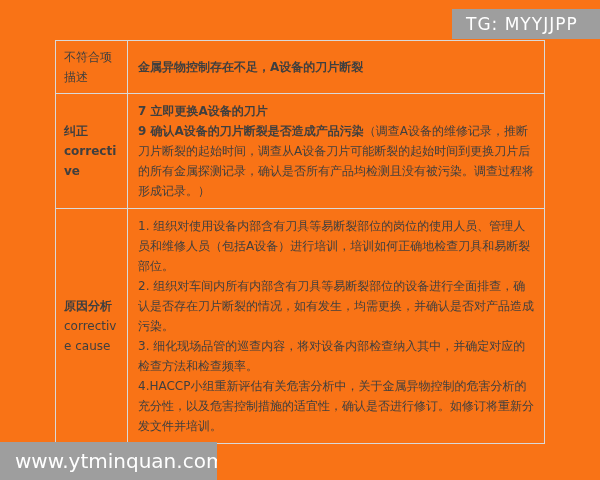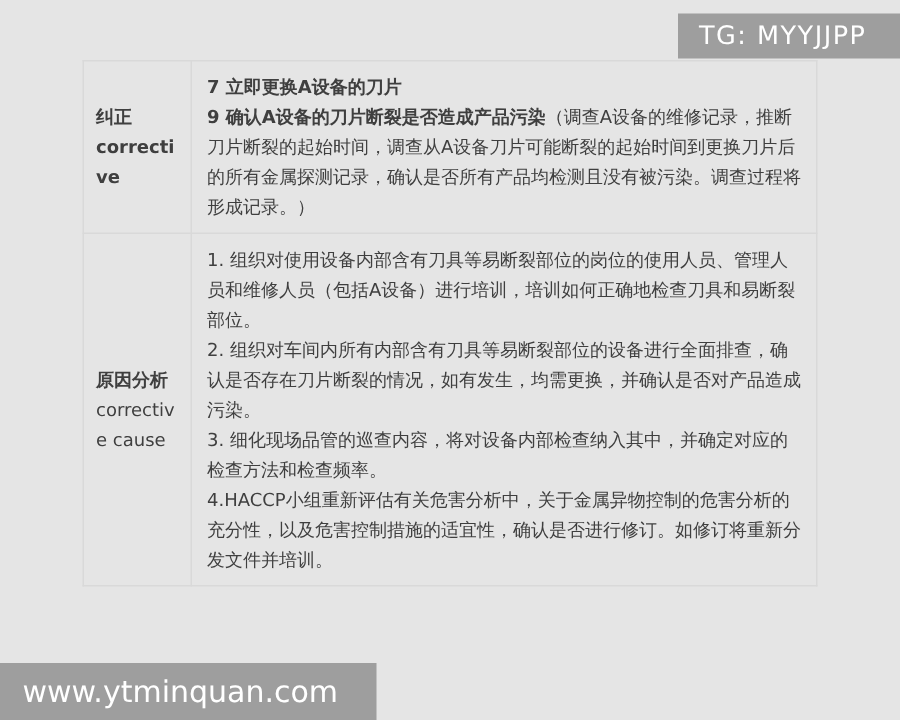--- a/index.html
+++ b/index.html
@@ -9,21 +9,21 @@
     height: 480px;
     background: #ffffff;
     font-family: "DejaVu Sans", "Liberation Sans", sans-serif;
     color: #3f3f3f;
     overflow: hidden;
   }
   .page {
     position: relative;
     width: 600px;
     height: 480px;
-    background: #e5e5e5;
+    background: #f97316;
   }
   .wm {
     position: absolute;
     background: #9e9e9e;
     color: #ffffff;
     z-index: 5;
     white-space: nowrap;
     overflow: hidden;
   }
   .wm-top {
@@ -33,21 +33,21 @@
     height: 30px;
     line-height: 30px;
     font-size: 17px;
     padding-left: 14px;
     letter-spacing: 1px;
     box-sizing: border-box;
   }
   .wm-bottom {
     top: 442px;
     left: 0;
-    width: 251px;
+    width: 217px;
     height: 38px;
     line-height: 38px;
     font-size: 20px;
     padding-left: 15px;
     box-sizing: border-box;
   }
   table.nc-table {
     position: absolute;
     left: 55px;
     top: 40px;
@@ -79,20 +79,26 @@
 </style>
 </head>
 <body>
 
 <div class="page">
 
   <div class="wm wm-top">TG: MYYJJPP</div>
 
   <table class="nc-table">
     <tbody>
+        <tr class="row-1">
+      <td class="label-cell">
+        <div class="para">不符合项描述</div>
+      </td>
+      <td class="content-cell bold">金属异物控制存在不足，A设备的刀片断裂</td>
+    </tr>
 
     <tr class="row-2">
       <td class="label-cell">
         <div class="para bold">纠正</div>
         <div class="para bold">corrective</div>
       </td>
       <td class="content-cell">
         <div class="para">
           <span class="bold">7 立即更换A设备的刀片</span>
         </div>

